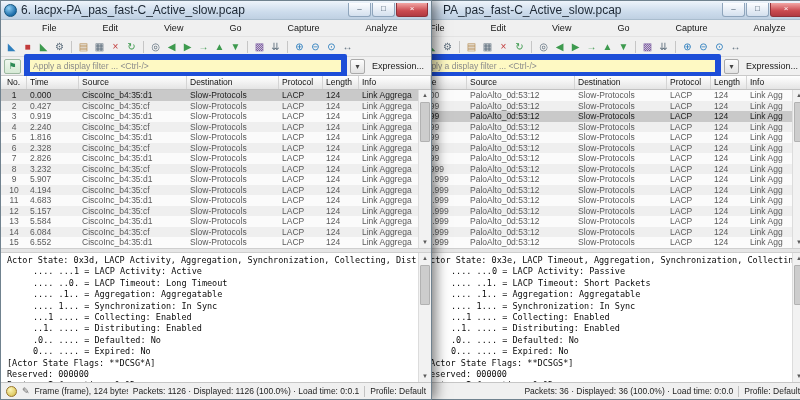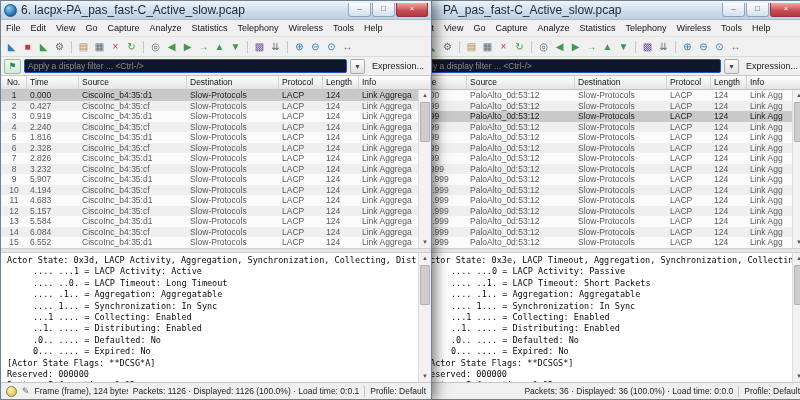--- a/index.html
+++ b/index.html
@@ -17,32 +17,32 @@
   .title-text{flex:1;font-size:12px;color:#1c2733;white-space:nowrap;overflow:hidden;}
   .win-right .title-text{padding-left:34px;}
   .cap-btns{display:flex;flex:0 0 auto;}
   .cap-btn{width:21px;height:13px;margin-left:1px;text-align:center;font-size:8px;line-height:12px;
            color:#33475c;background:linear-gradient(#fcfdff,#d4e0ee);border:1px solid #8fa5bc;
            border-top:none;border-radius:0 0 3px 3px;}
   .cap-btn.close{width:30px;color:#fff;background:linear-gradient(#f2a6a4,#ca4a50 60%,#b13a42);border-color:#8f3038;}
 
   .menubar{height:16px;flex:0 0 16px;background:#f0f0f0;display:flex;align-items:center;
            font-size:9px;color:#141414;border-bottom:1px solid #e3e3e3;white-space:nowrap;}
-  .menu-item{padding:0 5px;}
+  .menu-item{padding:0 5px;margin-left:36px;}
 
   .toolbar{height:19px;flex:0 0 19px;background:#f0f0f0;display:flex;align-items:center;gap:1px;
            padding:0 3px;border-bottom:1px solid #dadada;white-space:nowrap;}
   .tbtn{width:15px;height:15px;font-size:10px;line-height:15px;text-align:center;}
   .tsep{width:1px;height:12px;background:#c6c6c6;margin:0 3px;display:inline-block;}
 
   .filterbar{height:18px;flex:0 0 18px;background:#f0f0f0;display:flex;align-items:center;gap:3px;
              padding:0 3px;border-bottom:1px solid #c9c9c9;}
   .bookmark{flex:0 0 15px;width:15px;height:13px;text-align:center;font-size:9px;line-height:13px;color:#2e8b57;
             background:linear-gradient(#eff7ee,#d7ead6);border:1px solid #9cb8a0;border-radius:2px;}
-  .filter-input{flex:1;height:12px;background:#0f172a;border:1px solid #1d4ed8;border-radius:2px;
+  .filter-input{flex:1;height:12px;background:#fef9c3;border:6px solid #1d4ed8;border-radius:2px;
                 display:flex;align-items:center;overflow:hidden;}
   .fi-text{font-size:8.5px;color:#8b8b8b;padding-left:3px;white-space:nowrap;}
   .filter-arrow{flex:0 0 13px;width:13px;height:13px;text-align:center;font-size:8px;line-height:13px;
                 color:#444;background:linear-gradient(#fdfdfd,#e2e2e2);border:1px solid #aaa;border-radius:2px;}
   .expr-btn{flex:0 0 auto;font-size:9px;color:#1a1a1a;padding:0 4px;}
 
   .colhdr{height:13px;flex:0 0 13px;display:flex;background:linear-gradient(#ffffff,#e4e4e4);
           border-bottom:1px solid #c2c2c2;font-size:8.5px;color:#111;overflow:hidden;}
   .hcell{border-right:1px solid #d4d4d4;padding:0 3px;box-sizing:border-box;white-space:nowrap;overflow:hidden;line-height:12px;}
 

